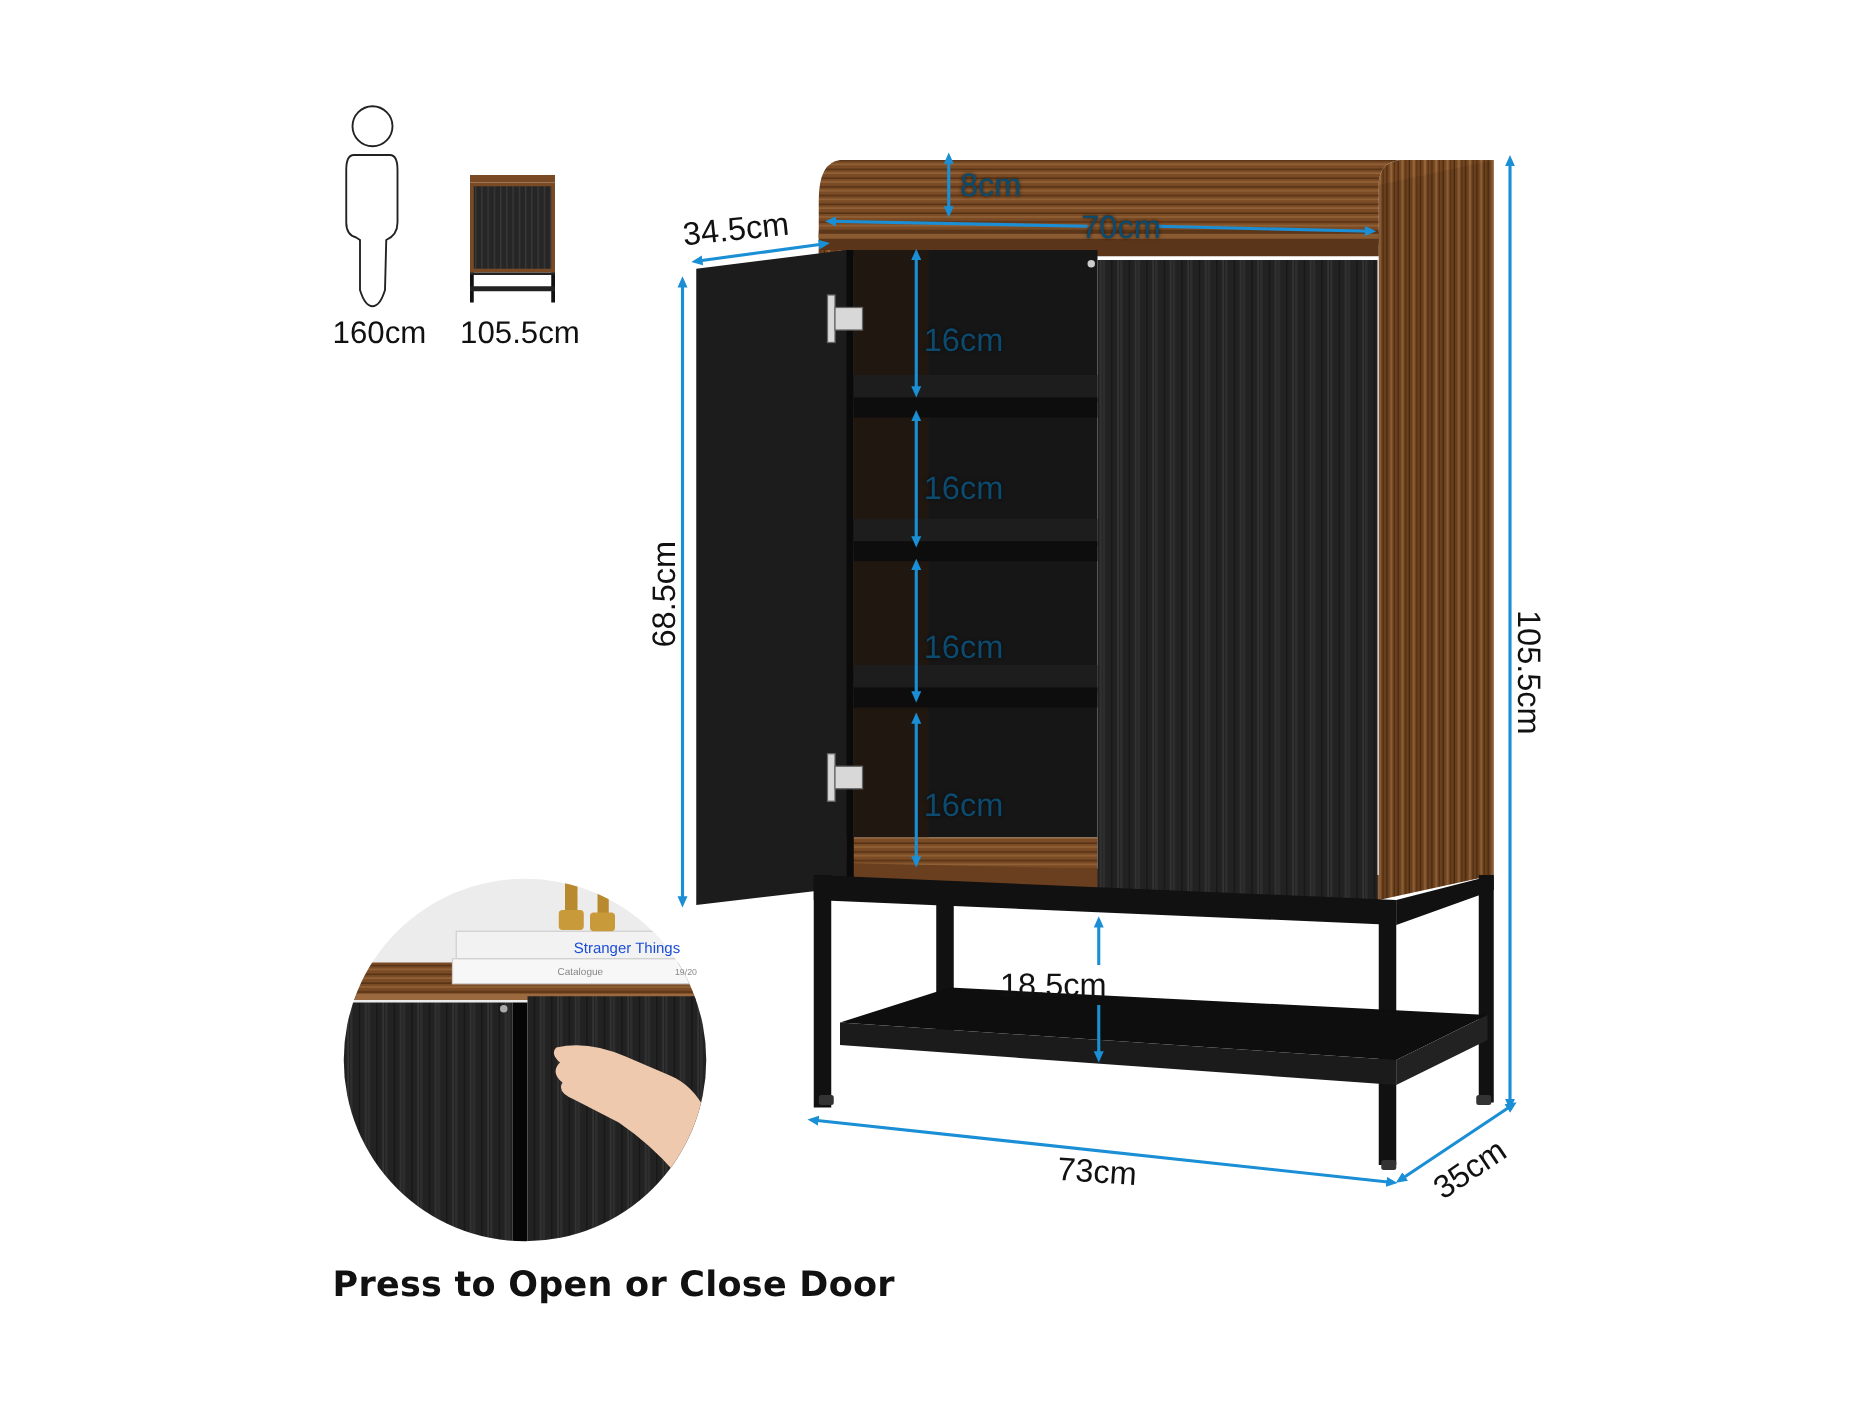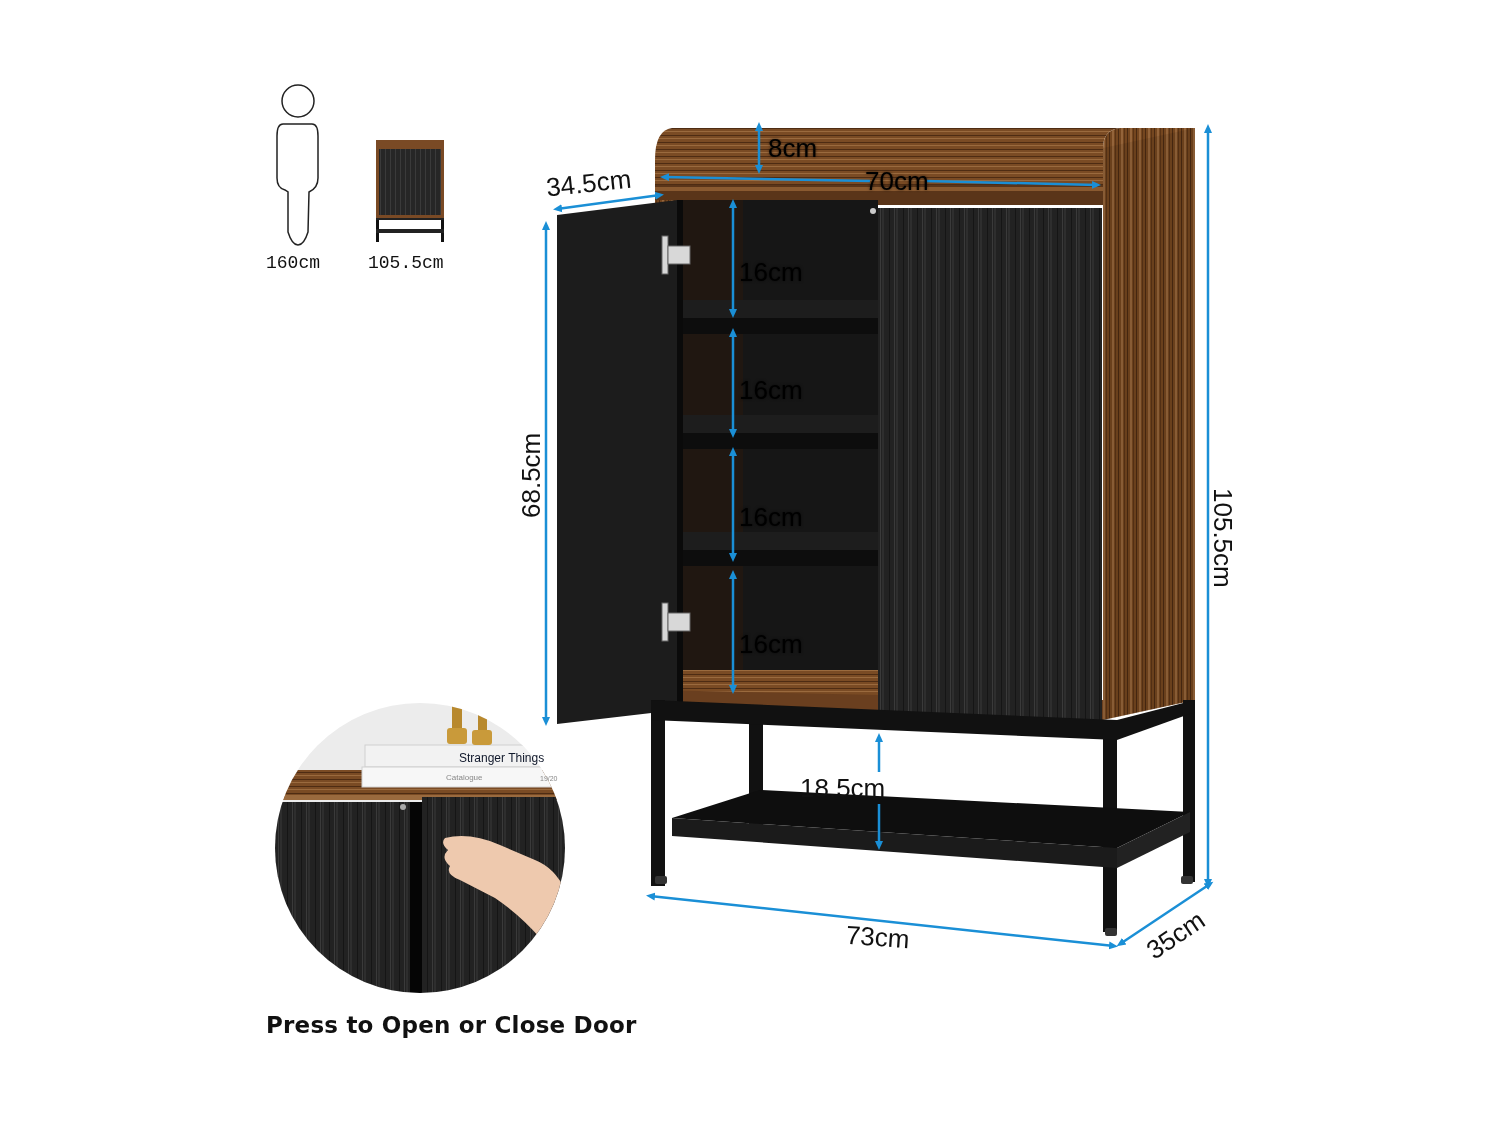--- a/index.html
+++ b/index.html
@@ -1,22 +1,22 @@
 <!DOCTYPE html>
 <html><head>
 <meta charset="utf-8">
 <style>
   html, body { margin:0; padding:0; background:#ffffff; }
   body { width:1500px; height:1125px; position:relative; overflow:hidden; font-family:"Liberation Sans", sans-serif; }
   .canvas { position:absolute; left:0; top:0; width:1500px; height:1125px; }
   .lbl { position:absolute; color:#111111; font-family:"Liberation Sans", sans-serif; white-space:nowrap; line-height:1; }
-  .lbl.white { color:#000000; text-shadow:0 0 3px rgba(0,0,0,0.6); }
+  .lbl.white { color:#0c4a6e; text-shadow:0 0 3px rgba(0,0,0,0.6); }
   .lbl.sz26 { font-size:26px; }
-  .lbl.sz22 { font-size:18px;font-family:Liberation Mono, monospace; }
-  .lbl.caption { font-size:23px; font-weight:bold; font-family:"DejaVu Sans", sans-serif; letter-spacing:0.2px; }
+  .lbl.sz22 { font-size:25px; }
+  .lbl.caption { font-size:28px; font-weight:bold; font-family:"DejaVu Sans", sans-serif; letter-spacing:0.2px; }
   .rot-90 { transform-origin:left top; transform:rotate(-90deg); }
   .rot90 { transform-origin:left top; transform:rotate(90deg); }
 </style>
 </head>
 <body>
 
 <div class="canvas">
 
   <svg width="1500" height="1125" viewBox="0 0 1500 1125" style="position:absolute;left:0;top:0">
     <defs>
@@ -181,18 +181,18 @@
 
   <div class="lbl white sz26" style="left:739px;top:259px">16cm</div>
   <div class="lbl white sz26" style="left:739px;top:377px">16cm</div>
   <div class="lbl white sz26" style="left:739px;top:504px">16cm</div>
   <div class="lbl white sz26" style="left:739px;top:631px">16cm</div>
 
   <div class="lbl sz26" style="left:800px;top:775px">18.5cm</div>
   <div class="lbl sz26" style="left:846px;top:924px;transform:rotate(4deg)">73cm</div>
   <div class="lbl sz26" style="left:1142px;top:942px;transform:rotate(-34deg);transform-origin:left top">35cm</div>
 
-  <div class="lbl" style="left:459px;top:752px;font-size:12px;color:#0f172a">Stranger Things</div>
+  <div class="lbl" style="left:459px;top:752px;font-size:12px;color:#1d4ed8">Stranger Things</div>
   <div class="lbl" style="left:446px;top:774px;font-size:8px;color:#888">Catalogue</div>
   <div class="lbl" style="left:540px;top:775px;font-size:7px;color:#888">19/20</div>
 
   <div class="lbl caption" style="left:266px;top:1014px">Press to Open or Close Door</div>
 </div>
 
 </body></html>

